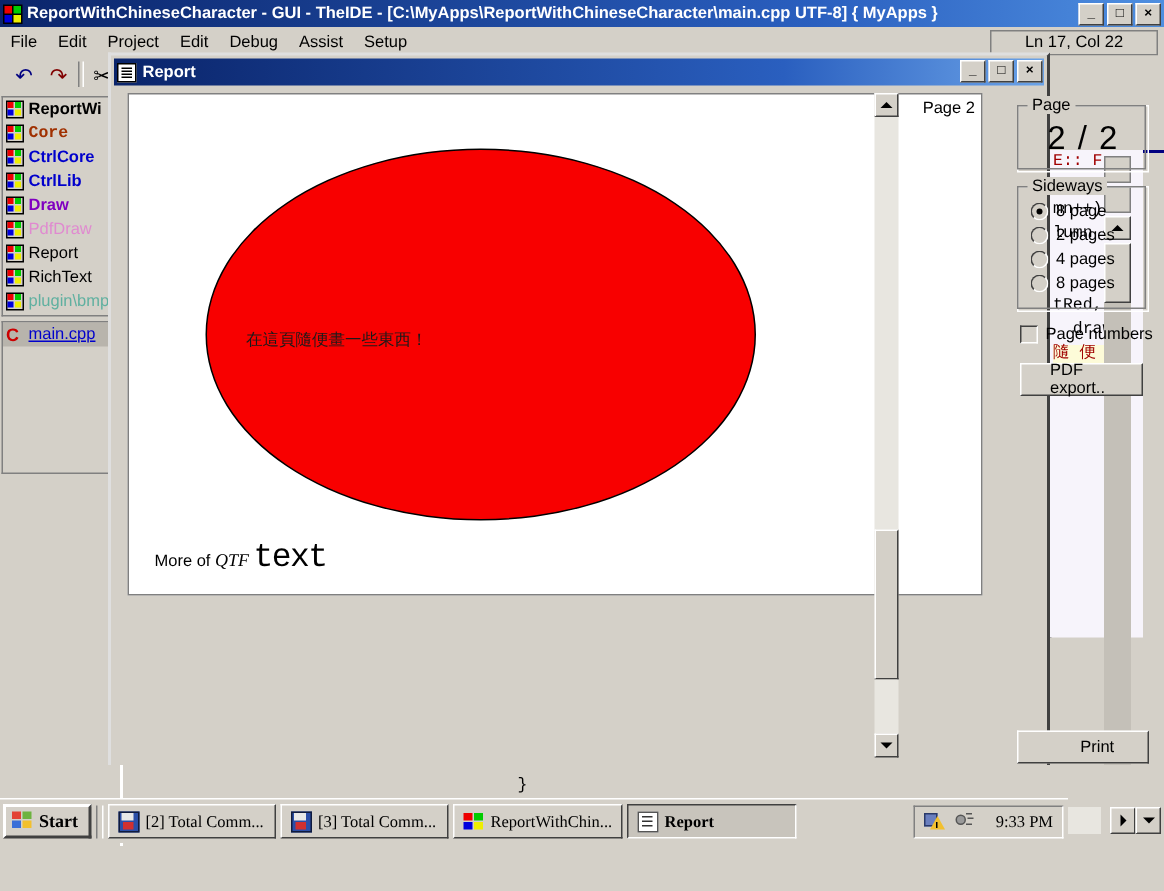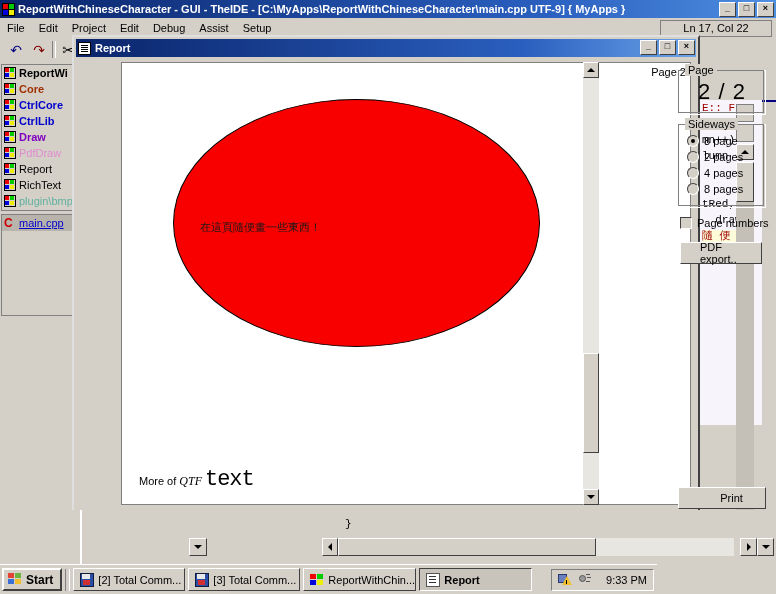--- a/index.html
+++ b/index.html
@@ -110,23 +110,23 @@
     width:13px;height:13px;margin-left:2px;background:#fff;border:1px solid #000;
     position:relative;flex:none;box-sizing:border-box;
   }
   .rep-title .docico::before{
     content:"";position:absolute;left:2px;top:2px;width:7px;height:1px;
     box-shadow:0 2px 0 #000,0 4px 0 #000,0 6px 0 #000;background:#000;
   }
   .rep-title .tt{margin-left:4px;}
 
   .rep-preview{
-    position:absolute;left:11px;top:25px;width:570px;height:443px;
+    position:absolute;left:11px;top:25px;width:570px;height:335px;
     background:#fff;
-    border:1px solid #808080;box-sizing:border-box;margin-left:36px;
+    border:1px solid #808080;box-sizing:border-box;
   }
   .page-label{
     position:absolute;right:4px;top:3px;font-size:11px;color:#000;
   }
   .ellipse{
     position:absolute;left:51px;top:36px;width:367px;height:248px;
     background:#f80000;border:1px solid #000;border-radius:50%;box-sizing:border-box;
   }
   .free-text{
     position:absolute;left:78px;top:156px;font-size:11px;color:#1a1a1a;line-height:16px;
@@ -203,23 +203,23 @@
   .bottom-strip{position:absolute;left:0;top:510px;width:776px;height:54px;background:#d4d0c8;}
   .hbar{
     position:absolute;background:#d4d0c8;box-sizing:border-box;
     border-top:1px solid #fff;border-left:1px solid #fff;
     border-right:1px solid #404040;border-bottom:1px solid #404040;
   }
   .htrack{position:absolute;background:#e8e6e0;box-sizing:border-box;}
 
   
   .taskbar{
-    position:absolute;left:0;top:564px;width:657px;height:30px;
+    position:absolute;left:0;top:532px;width:712px;height:30px;
     background:#d4d0c8;border-top:1px solid #fff;box-sizing:border-box;
-    display:flex;align-items:center;
+    display:flex;align-items:center;font-family:Liberation Serif, serif;
   }
   .startbtn{
     margin-left:2px;height:23px;padding:0 7px 0 4px;display:flex;align-items:center;
     background:#d4d0c8;box-sizing:border-box;
     border-top:2px solid #fff;border-left:2px solid #fff;
     border-right:2px solid #404040;border-bottom:2px solid #404040;
     font-weight:bold;font-size:12px;
   }
   .flag{width:14px;height:13px;position:relative;margin-right:4px;flex:none;}
   .flag i{position:absolute;width:6px;height:5px;display:block;}
@@ -252,21 +252,21 @@
 
 <div id="root">
 
   <div class="ide-titlebar">
     <span class="ide-ico">
       <i style="left:1px;top:1px;background:#e00"></i>
       <i style="left:7px;top:1px;background:#0c0"></i>
       <i style="left:1px;top:7px;background:#00d"></i>
       <i style="left:7px;top:7px;background:#ee0"></i>
     </span>
-    <span class="tt">ReportWithChineseCharacter - GUI - TheIDE - [C:\MyApps\ReportWithChineseCharacter\main.cpp UTF-9] { MyApps }</span>
+    <span class="tt">ReportWithChineseCharacter - GUI - TheIDE - [C:\MyApps\ReportWithChineseCharacter\main.cpp UTF-8] { MyApps }</span>
     <span class="win-btns">
       <span class="win-btn">_</span>
       <span class="win-btn">□</span>
       <span class="win-btn">×</span>
     </span>
   </div>
 
   <div class="ide-menubar">
     <span class="mi">File</span>
     <span class="mi">Edit</span>
@@ -296,21 +296,21 @@
         </span>
         <span class="lbl" style="color:#000;font-weight:bold;">ReportWi</span>
       </div>
       <div class="pkg-row">
         <span class="cubeicon">
           <b style="left:0;top:0;background:#e00"></b>
             <b style="left:5px;top:0;background:#0c0"></b>
           <b style="left:0;top:5px;background:#00d"></b>
             <b style="left:5px;top:5px;background:#ee0"></b>
         </span>
-        <span class="lbl" style="color:#a03000;font-weight:bold;">Core</span>
+        <span class="lbl" style="color:#a03000;font-weight:bold;font-family:Liberation Mono, monospace;">Core</span>
       </div>
       <div class="pkg-row">
         <span class="cubeicon">
           <b style="left:0;top:0;background:#e00"></b>
             <b style="left:5px;top:0;background:#0c0"></b>
           <b style="left:0;top:5px;background:#00d"></b>
             <b style="left:5px;top:5px;background:#ee0"></b>
         </span>
         <span class="lbl" style="color:#0000cc;font-weight:bold;">CtrlCore</span>
       </div>

